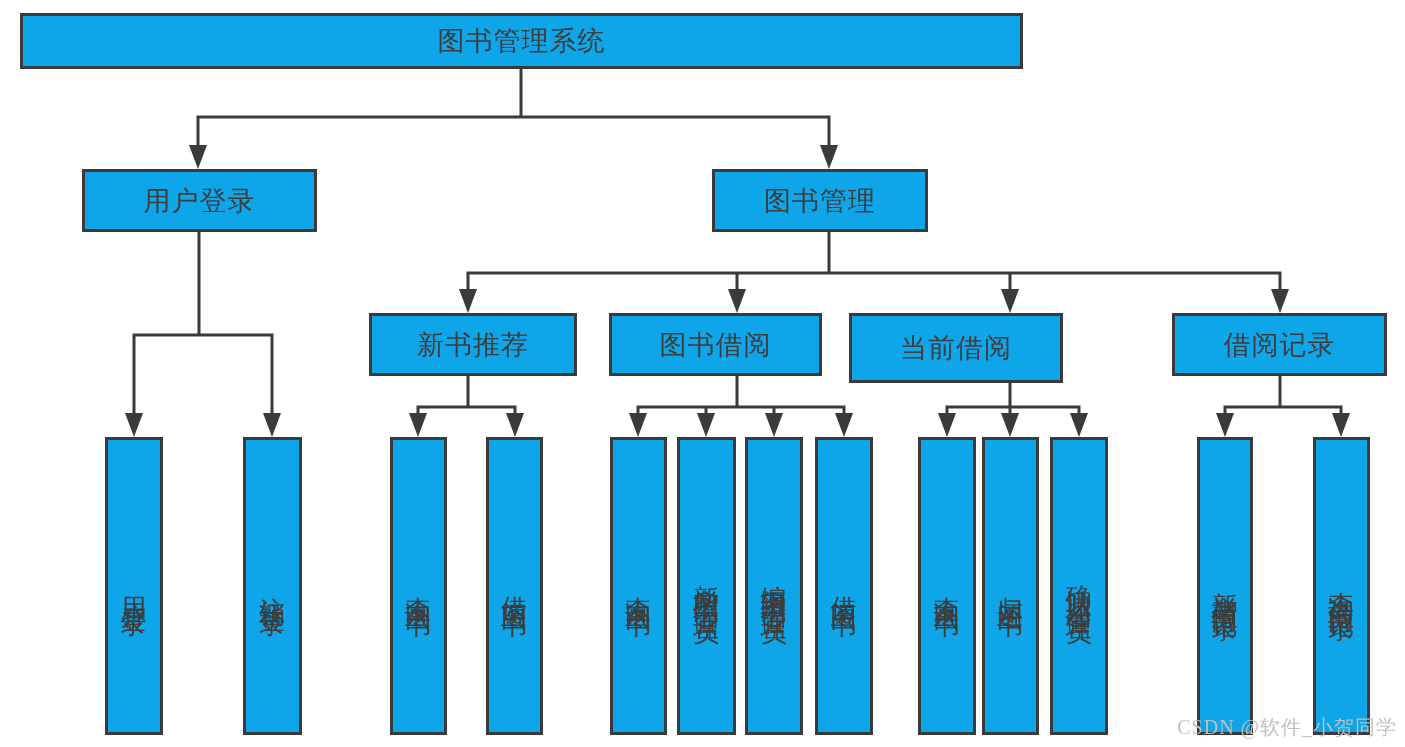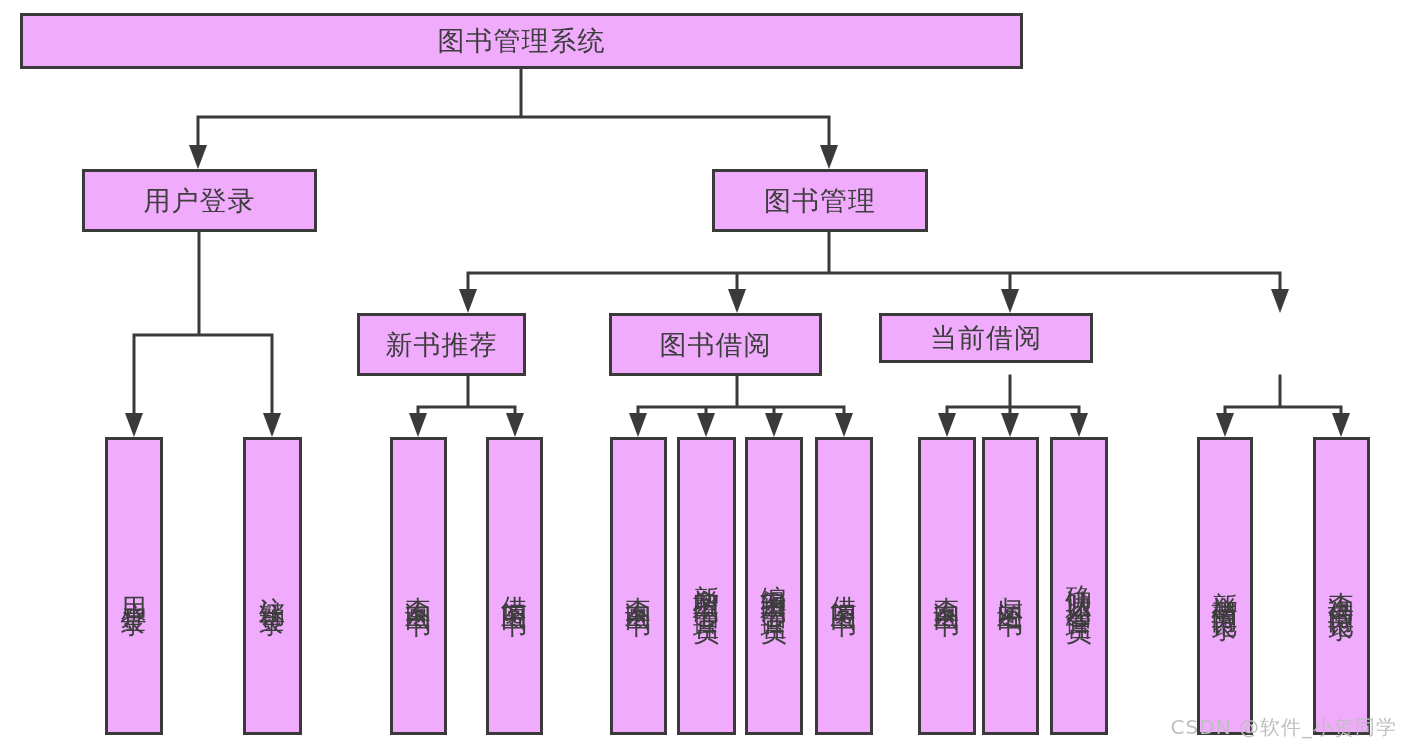--- a/index.html
+++ b/index.html
@@ -16,21 +16,21 @@
   }
   .connector-layer {
     position: absolute;
     left: 0; top: 0;
     width: 1405px; height: 747px;
     z-index: 1;
   }
   .box {
     position: absolute;
     box-sizing: border-box;
-    background: #f0abfc;
+    background: #0ea5e9;
     border: 3px solid #3a3a3a;
     color: #3d3d3d;
     display: flex;
     align-items: center;
     justify-content: center;
     z-index: 2;
     text-align: right;
   }
   .box.h {
     font-size: 27px;
@@ -46,20 +46,21 @@
   }
   .watermark {
     position: absolute;
     right: 8px;
     bottom: 6px;
     font-size: 20px;
     color: #bfbfbf;
     letter-spacing: 1px;
     z-index: 5;
     white-space: nowrap;
+    font-family: Liberation Serif, serif;
   }
 </style>
 </head>
 <body>
 
 <div class="canvas">
 
   <svg class="connector-layer" viewBox="0 0 1405 747" xmlns="http://www.w3.org/2000/svg">
     <g stroke="#3a3a3a" stroke-width="3" fill="none" stroke-linecap="square">
 
@@ -105,23 +106,24 @@
       <polygon points="1216,413 1234,413 1225,437"></polygon>
       <polygon points="1332,413 1350,413 1341,437"></polygon>
     </g>
   </svg>
 
   <div class="box h" style="left:20px;top:13px;width:1003px;height:56px">图书管理系统</div>
 
   <div class="box h" style="left:82px;top:169px;width:235px;height:63px">用户登录</div>
   <div class="box h" style="left:712px;top:169px;width:216px;height:63px">图书管理</div>
 
-  <div class="box h" style="left:357px;top:313px;width:169px;height:63px">新书推荐</div>
+  <div class="box h" style="left:369px;top:313px;width:208px;height:63px">新书推荐</div>
   <div class="box h" style="left:609px;top:313px;width:213px;height:63px">图书借阅</div>
-  <div class="box h" style="left:879px;top:313px;width:214px;height:50px">当前借阅</div>
+  <div class="box h" style="left:849px;top:313px;width:214px;height:70px">当前借阅</div>
+  <div class="box h" style="left:1172px;top:313px;width:215px;height:63px">借阅记录</div>
 
   <div class="box v" style="left:105px;top:437px;width:58px;height:298px">用户登录</div>
   <div class="box v" style="left:243px;top:437px;width:59px;height:298px">注销登录</div>
 
   <div class="box v" style="left:390px;top:437px;width:57px;height:298px">查询图书</div>
   <div class="box v" style="left:486px;top:437px;width:57px;height:298px">借阅图书</div>
 
   <div class="box v" style="left:610px;top:437px;width:57px;height:298px">查询图书</div>
   <div class="box v" style="left:677px;top:437px;width:59px;height:298px">新增图书（管理员）</div>
   <div class="box v" style="left:745px;top:437px;width:58px;height:298px">编辑图书（管理员）</div>

